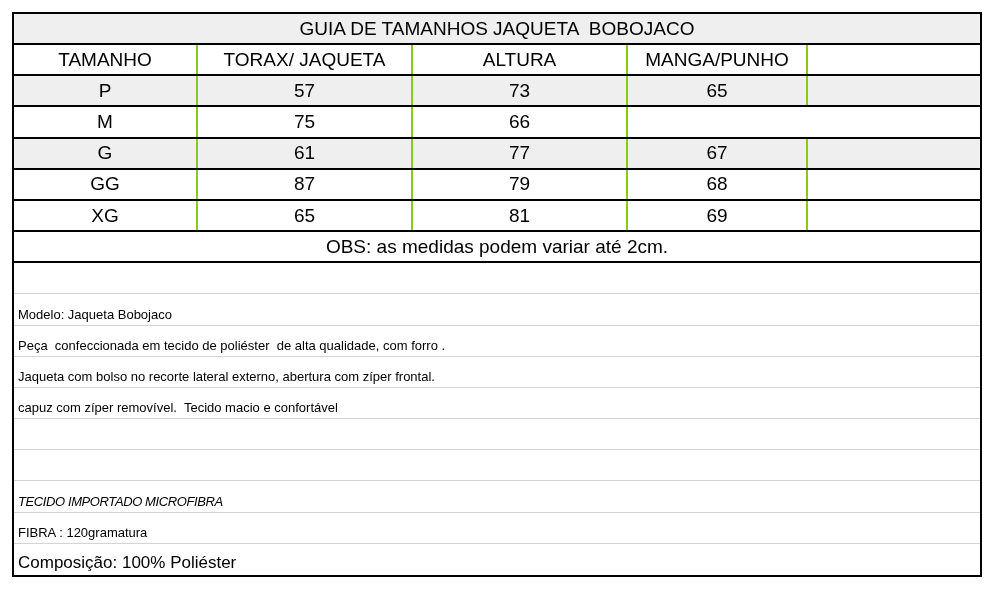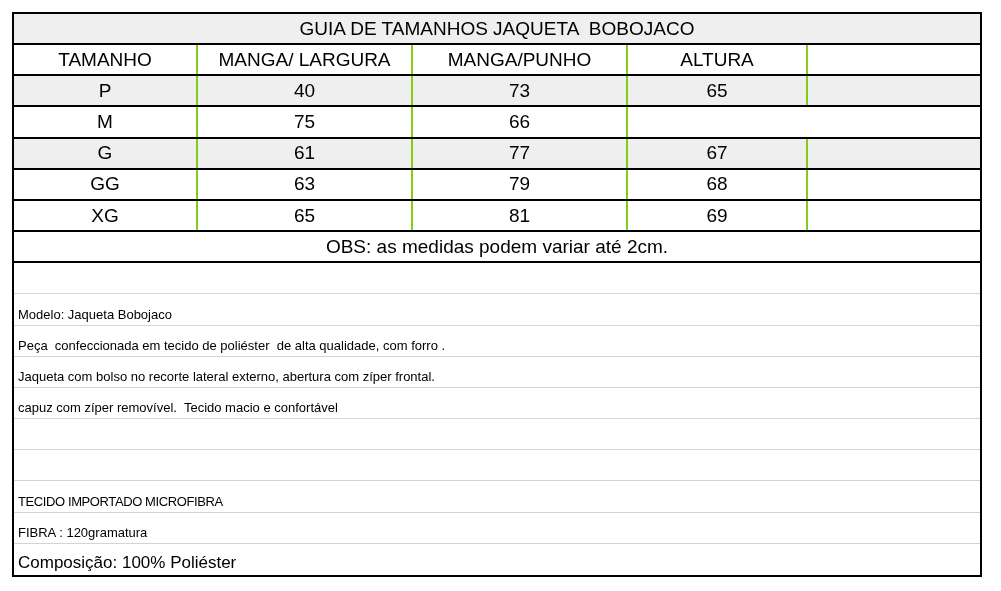--- a/index.html
+++ b/index.html
@@ -47,43 +47,43 @@
   .drow {
     display: flex;
     align-items: flex-end;
     padding: 0 0 3px 4px;
     border-bottom: 1px solid #d4d4d4;
     font-size: 13px;
     white-space: pre;
     overflow: hidden;
   }
   .drow:last-child { border-bottom: none; }
-  .drow.condensed { letter-spacing: -0.4px; }
+  .drow.condensed { letter-spacing: -0.4px; font-style: italic; }
   .drow.big { font-size: 17px; padding-bottom: 2px; }
 </style>
 </head>
 <body>
 
 <div class="sheet">
 
   <div class="trow-merged stripe">
     <span class="title-text">GUIA DE TAMANHOS JAQUETA  BOBOJACO</span>
   </div>
 
   <div class="trow">
     <div class="cell">TAMANHO</div>
-    <div class="cell">MANGA/ LARGURA</div>
+    <div class="cell">TORAX/ JAQUETA</div>
+    <div class="cell">ALTURA</div>
     <div class="cell">MANGA/PUNHO</div>
-    <div class="cell">ALTURA</div>
     <div class="cell"></div>
   </div>
 
   <div class="trow stripe">
     <div class="cell">P</div>
-    <div class="cell">40</div>
+    <div class="cell">57</div>
     <div class="cell">73</div>
     <div class="cell">65</div>
     <div class="cell"></div>
   </div>
 
   <div class="trow">
     <div class="cell">M</div>
     <div class="cell">75</div>
     <div class="cell">66</div>
     <div class="cell"></div>
@@ -92,21 +92,21 @@
   <div class="trow stripe">
     <div class="cell">G</div>
     <div class="cell">61</div>
     <div class="cell">77</div>
     <div class="cell">67</div>
     <div class="cell"></div>
   </div>
 
   <div class="trow">
     <div class="cell">GG</div>
-    <div class="cell">63</div>
+    <div class="cell">87</div>
     <div class="cell">79</div>
     <div class="cell">68</div>
     <div class="cell"></div>
   </div>
 
   <div class="trow">
     <div class="cell">XG</div>
     <div class="cell">65</div>
     <div class="cell">81</div>
     <div class="cell">69</div>

